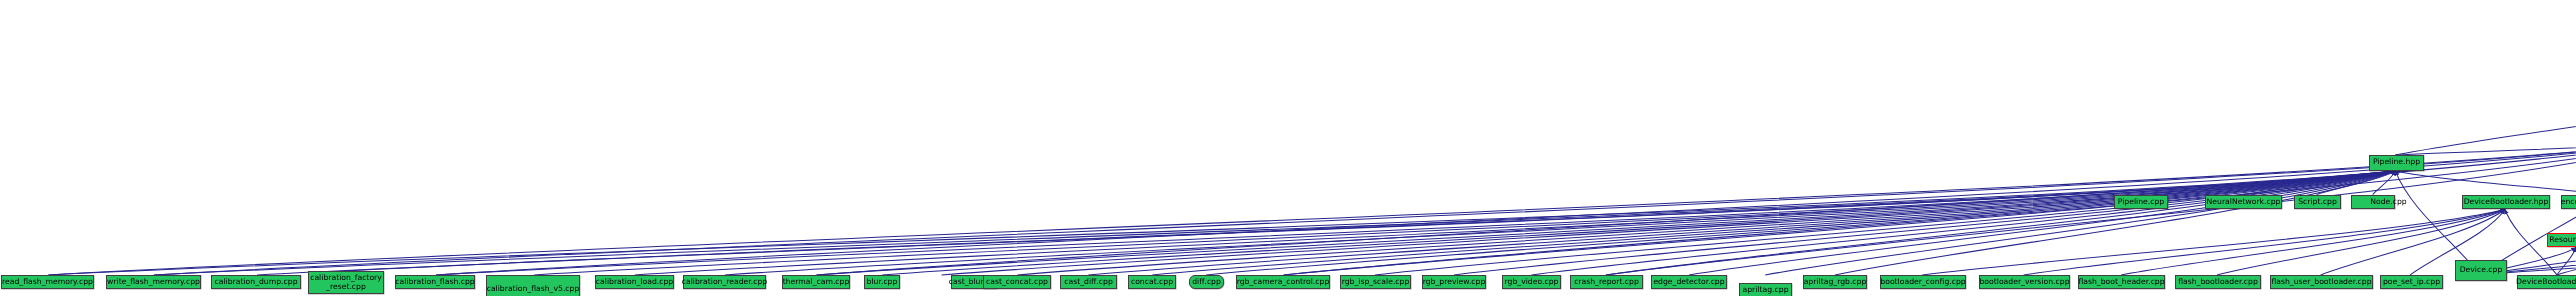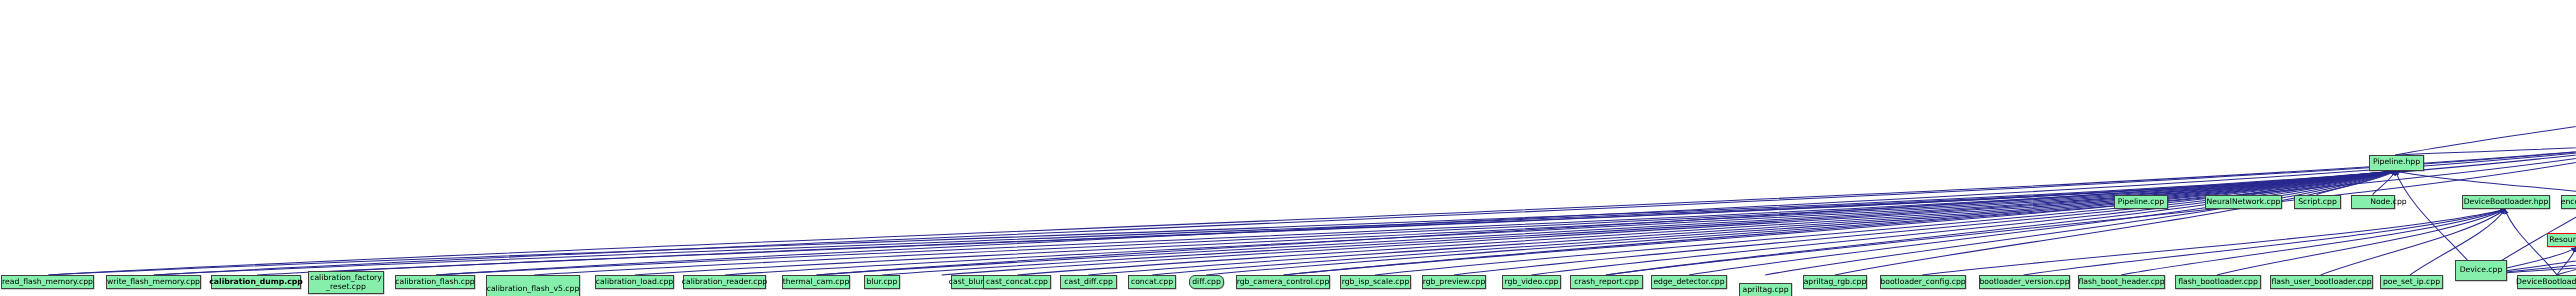--- a/index.html
+++ b/index.html
@@ -1,19 +1,19 @@
 <!DOCTYPE html>
 <html style="font-size:8.2px"><head>
 <meta charset="utf-8">
 <style>
   html,body{margin:0;padding:0;background:#ffffff;}
   #graph{position:relative;width:3063px;height:296px;background:#ffffff;overflow:hidden;
          font-family:"DejaVu Sans","Liberation Sans",sans-serif;}
   #edges{position:absolute;left:0;top:0;width:3063px;height:296px;}
-  .node{position:absolute;box-sizing:border-box;background:#86efac;border:1px solid #404040;
+  .node{position:absolute;box-sizing:border-box;background:#22c55e;border:1px solid #404040;
         display:flex;align-items:center;justify-content:center;text-align:center;
         font-size:7.7px;color:#000;white-space:pre-line;line-height:1.15;cursor:pointer;
         box-shadow:0.5px 0.5px 0 rgba(0,0,0,0.35);}
   .node--truncated{border-color:#ff0000;}
   path.edge{fill:none;stroke:#27278f;stroke-width:2px;}
 </style>
 </head>
 <body>
 
 <div id="graph">
@@ -102,21 +102,21 @@
       <div class="node" style="left: 2369px; top: 155px; width: 55px; height: 15.5px;">Pipeline.hpp</div>
       <div class="node" style="left: 2114px; top: 195px; width: 54px; height: 14.4px;">Pipeline.cpp</div>
       <div class="node" style="left: 2205px; top: 195px; width: 77px; height: 14.4px;">NeuralNetwork.cpp</div>
       <div class="node" style="left: 2294px; top: 195px; width: 47px; height: 14.4px;">Script.cpp</div>
       <div class="node" style="left: 2351px; top: 195px; width: 44px; height: 14.4px; padding-left: 31px;">Node.cpp</div>
       <div class="node" style="left: 2462px; top: 195px; width: 88px; height: 14.4px;">DeviceBootloader.hpp</div>
       <div class="node" style="left: 2561px; top: 195px; width: 94px; height: 14.4px;">encoded_frame_test.cpp</div>
       <div class="node node--truncated" style="left: 2547px; top: 233px; width: 61px; height: 14.4px;">Resources.hpp</div>
       <div class="node" style="left: 1px; top: 275px; width: 93px; height: 14.4px;">read_flash_memory.cpp</div>
       <div class="node" style="left: 106px; top: 275px; width: 95px; height: 14.4px;">write_flash_memory.cpp</div>
-      <div class="node" style="left: 211px; top: 275px; width: 90px; height: 14.4px; font-weight: bold;">calibration_dump.cpp</div>
+      <div class="node" style="left: 211px; top: 275px; width: 90px; height: 14.4px;">calibration_dump.cpp</div>
       <div class="node" style="left: 308px; top: 271px; width: 76px; height: 23px;">calibration_factory
 _reset.cpp</div>
       <div class="node" style="left: 395px; top: 275px; width: 80px; height: 14.4px;">calibration_flash.cpp</div>
       <div class="node" style="left: 486px; top: 275px; width: 94px; height: 29px;">calibration_flash_v5.cpp</div>
       <div class="node" style="left: 595px; top: 275px; width: 79px; height: 14.4px;">calibration_load.cpp</div>
       <div class="node" style="left: 683px; top: 275px; width: 83px; height: 14.4px;">calibration_reader.cpp</div>
       <div class="node" style="left: 782px; top: 275px; width: 68px; height: 14.4px;">thermal_cam.cpp</div>
       <div class="node" style="left: 864px; top: 275px; width: 36px; height: 14.4px;">blur.cpp</div>
       <div class="node" style="left: 914px; top: 275px; width: 46px; height: 14.4px; margin-left: 37px;">cast_blur.cpp</div>
       <div class="node" style="left: 983px; top: 275px; width: 68px; height: 14.4px;">cast_concat.cpp</div>

